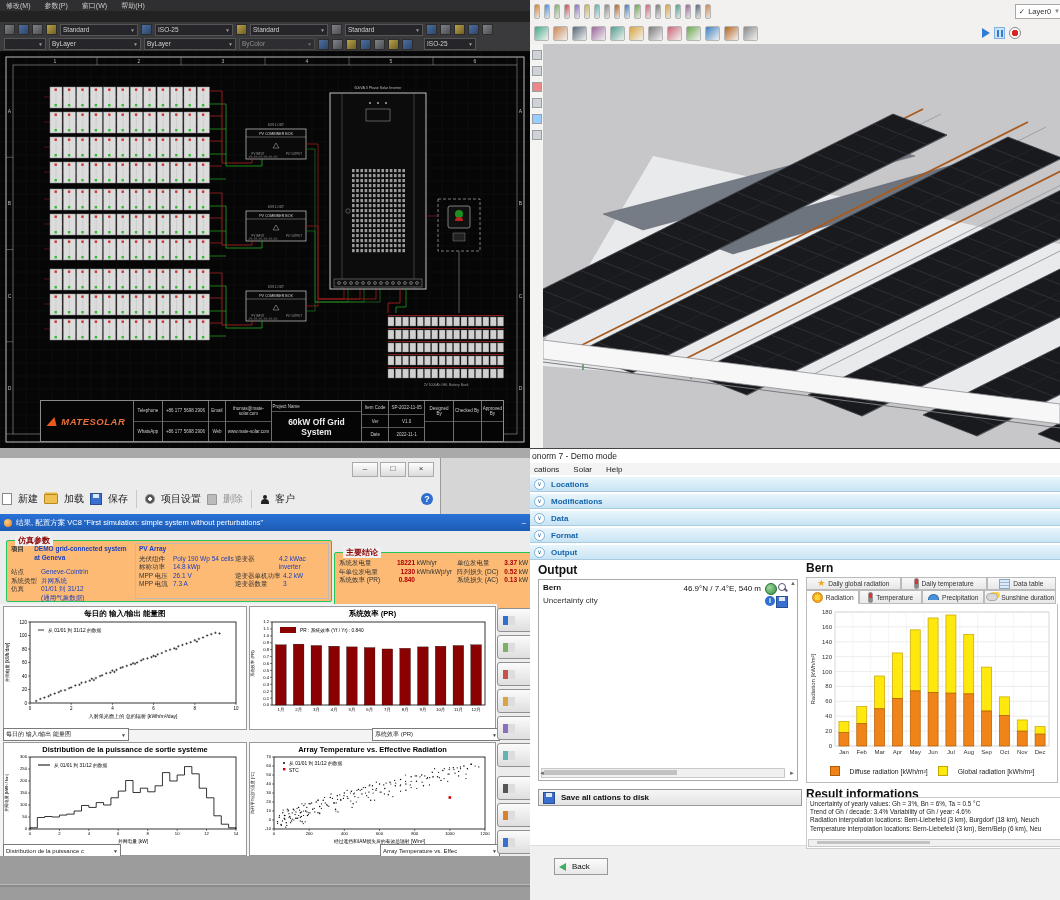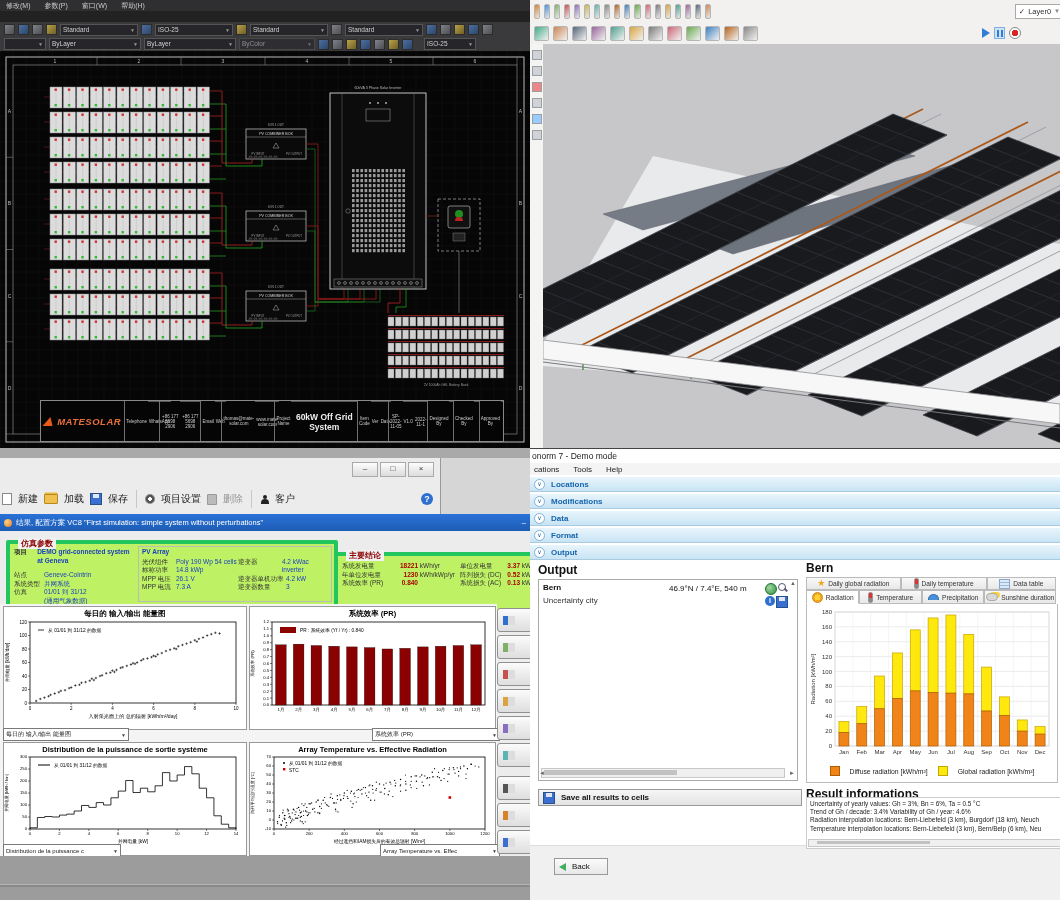--- a/index.html
+++ b/index.html
@@ -11,21 +11,21 @@
   .cad-menubar{left:0;top:0;width:530px;height:11px;background:#2f2f31;color:#c8c8c8;font-size:7px;display:flex;gap:14px;align-items:center;padding-left:6px;}
   .cad-band{left:0;top:11px;width:530px;height:11px;background:#222;}
   .cad-tb{left:0;top:22px;width:530px;height:15px;background:#3a3a3c;display:flex;align-items:center;gap:3px;padding-left:4px;border-bottom:1px solid #2a2a2a;}
   .cad-tb2{top:37px;height:14px;}
   .cad-combo{background:#26262a;border:1px solid #555;color:#cfcfcf;font-size:6.5px;height:10px;line-height:10px;padding:0 2px;display:flex;align-items:center;justify-content:space-between;}
   .cad-combo .arr{font-size:5px;color:#999;margin-left:3px;}
   .cad-ico{width:9px;height:9px;background:linear-gradient(135deg,#7f8288,#4c4e53);border:1px solid #2c2c2c;}
   .cad-ico.b{background:linear-gradient(135deg,#4c6f9f,#2d466b);}
   .cad-ico.y{background:linear-gradient(135deg,#b9a24a,#6e5f24);}
   .titleblock{border:1px solid #8a8a8a;background:#050505;color:#ccc;display:flex;font-size:4.5px;}
-  .tb-cell{border-left:1px solid #6f6f6f;display:flex;flex-direction:row;}
+  .tb-cell{border-left:1px solid #6f6f6f;display:flex;flex-direction:column;}
   .tb-cell>div{flex:1;display:flex;align-items:center;justify-content:center;text-align:center;border-top:1px solid #555;padding:0 1px;}
   .tb-cell>div:first-child{border-top:none;}
   .mslogo{display:flex;align-items:center;justify-content:center;gap:3px;width:108px;}
   .mslogo .tri{width:0;height:0;border-left:5px solid transparent;border-right:5px solid transparent;border-bottom:9px solid #e8591a;transform:skewX(-18deg);}
   .mslogo .txt{color:#e8703a;font-weight:bold;font-style:italic;font-size:9.5px;letter-spacing:.5px;}
   
   #tr{left:530px;top:0;width:530px;height:448px;background:#c7c7ca;}
   .sk-tb{left:0;top:0;width:530px;height:22px;background:#f2f1ef;display:flex;align-items:center;gap:4px;padding-left:4px;border-bottom:1px solid #d0cfcd;}
   .sk-tb2{top:22px;border-bottom:1px solid #9a9a98;}
   .sk-ico{width:13px;height:13px;border-radius:2px;}
@@ -35,21 +35,21 @@
   .play-ico{width:0;height:0;border-top:5px solid transparent;border-bottom:5px solid transparent;border-left:8px solid #2f7dd6;}
   .pause-ico{width:9px;height:10px;background:#cfe3f7;border:1px solid #7fb0e0;display:flex;gap:2px;justify-content:center;align-items:center;}
   .pause-ico i{width:2px;height:7px;background:#2f7dd6;}
   .rec-ico{width:10px;height:10px;border-radius:50%;border:1px solid #888;background:radial-gradient(circle at 50% 50%,#d22 0 3px,#fff 3px);}
   
   #bl{left:0;top:448px;width:530px;height:452px;background:#9e9e9e;}
   .pv-win{left:0;top:10px;width:530px;height:398px;background:#ececec;}
   .winbtn{width:24px;height:13px;border:1px solid #aaa;background:linear-gradient(#fdfdfd,#dcdcdc);font-size:8px;line-height:11px;text-align:center;color:#333;}
   .pv-toolbar{display:flex;align-items:center;gap:6px;font-size:10px;color:#222;}
   .pv-sep{width:1px;height:18px;background:#c8c8c8;margin:0 2px;}
-  .gbox{border:4px solid #22c55e;border-radius:2px;background:#bef264;}
+  .gbox{border:1px solid #22c55e;border-radius:2px;background:#fdba74;}
   .gbox .gt{position:absolute;top:-6px;left:8px;background:#f1f1f1;padding:0 3px;font-weight:bold;font-size:8px;color:#8b0000;}
   .prow{display:flex;font-size:6.5px;line-height:8.5px;color:#222;}
   .prow .lb{color:#333;}
   .prow .vl{color:#1a3fbf;}
   .chartbox{background:#fff;border:1px solid #999;}
   .ctitle{text-align:center;font-weight:bold;font-size:7.5px;color:#000;padding-top:2px;}
   .combo2{position:absolute;height:11px;background:#fff;border:1px solid #7a7a7a;font-size:6px;color:#222;display:flex;align-items:center;justify-content:space-between;padding:0 2px;}
   .combo2 .arr{color:#444;font-size:5px;}
   .sidebtn{position:absolute;left:497px;width:40px;height:22px;border:1px solid #909090;border-radius:3px;background:linear-gradient(#fbfbfb,#dedede);display:flex;align-items:center;padding-left:5px;}
   .sidebtn .g{width:12px;height:9px;}
@@ -2138,21 +2138,21 @@
       <div class="abs" style="left:0;top:28px;width:530px;height:2px;background:#8a8a8a;border-top:1px solid #b5b5b5"></div>
     </div>
   </div>
 
   <div id="br" class="q">
     <div class="abs mn-title">
         <span>onorm 7 - Demo mode</span>
       </div>
     <div class="abs mn-menu">
       <span>cations</span>
-      <span>Tools</span>
+      <span>Solar</span>
       <span>Help</span>
     </div>
     <div class="abs acc" style="top:27px">
         <span class="cir">∨</span>
         <span>Locations</span>
       </div>
     <div class="abs acc" style="top:44px">
         <span class="cir">∨</span>
         <span>Modifications</span>
       </div>
@@ -2170,42 +2170,42 @@
       </div>
 
     <div class="abs mn-h" style="left:8px;top:114px">Output</div>
 
     <div class="abs" style="left:8px;top:130px;width:258px;height:200px;border:1px solid #aaa;background:#fff">
       <div style="display:flex;padding:3px 4px;font-size:8px;color:#111">
         <div style="flex:1">
           <div style="font-weight:bold">Bern</div>
           <div style="margin-top:4px;color:#333">Uncertainty city</div>
         </div>
-        <div style="width:92px;padding-top:1px">46.9°N / 7.4°E, 540 m</div>
+        <div style="width:92px;text-align:right;padding-top:1px">46.9°N / 7.4°E, 540 m</div>
         <div style="width:28px;margin-left:4px">
           <div style="display:flex;gap:1px">
               <span class="ico-globe"></span>
               <span class="ico-mag"></span>
             </div>
           <div style="display:flex;gap:1px;margin-top:1px">
               <span class="ico-info">i</span>
               <span class="ico-floppy"></span>
             </div>
         </div>
       </div>
       <div class="sb-arr" style="right:0;top:0;width:8px">▲</div>
       <div class="sb-track" style="left:2px;bottom:2px;right:12px;height:8px">
         <div class="sb-thumb" style="left:2px;top:1px;width:55%;height:5px"></div>
       </div>
       <div class="sb-arr" style="left:0;bottom:2px;width:6px;line-height:9px">◄</div>
       <div class="sb-arr" style="right:2px;bottom:2px;width:6px;line-height:9px">►</div>
     </div>
     <div class="mn-btn" style="left:8px;top:340px;width:258px;font-weight:bold">
       <span class="ico-floppy"></span>
-        <span>Save all results to cells</span>
+        <span>Save all cations to disk</span>
     </div>
     <div class="abs" style="left:0;top:396px;width:530px;height:56px;background:#f0f0f0;border-top:1px solid #ddd">
       <div class="mn-btn" style="left:24px;top:12px;width:48px;background:linear-gradient(#fafafa,#e8e8e8)">
         <span class="back-arr"></span>
           <span>Back</span>
       </div>
     </div>
 
     <div class="abs mn-h" style="left:276px;top:112px">Bern</div>
 

